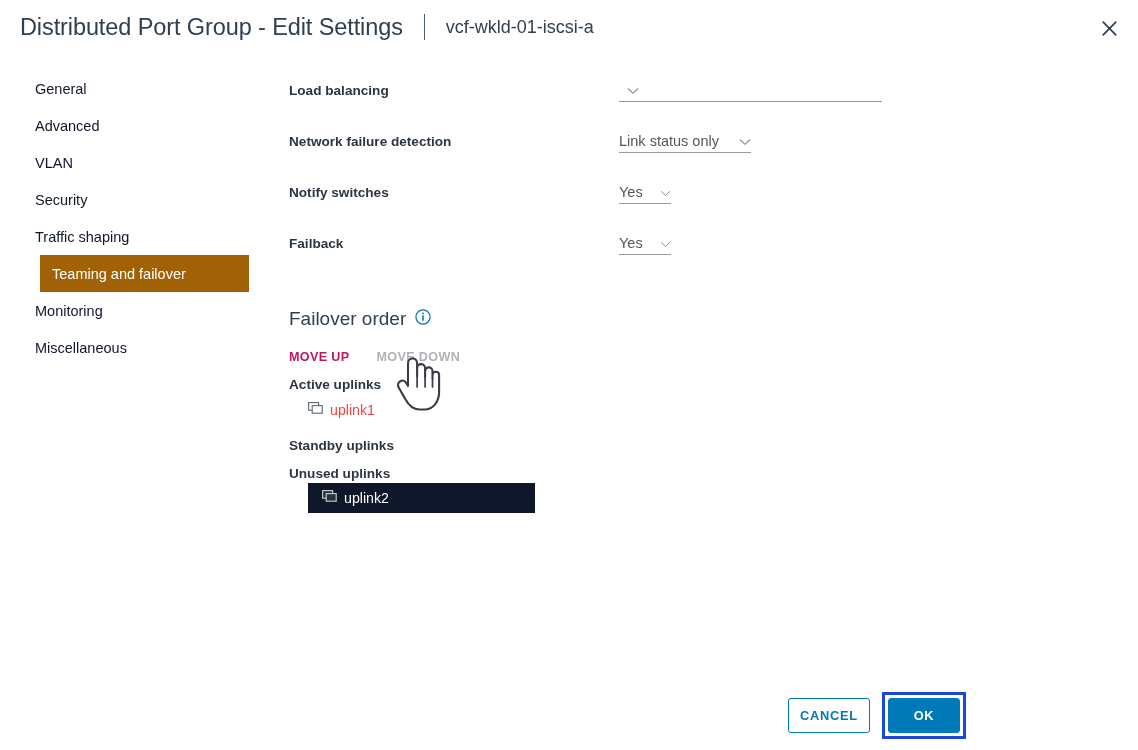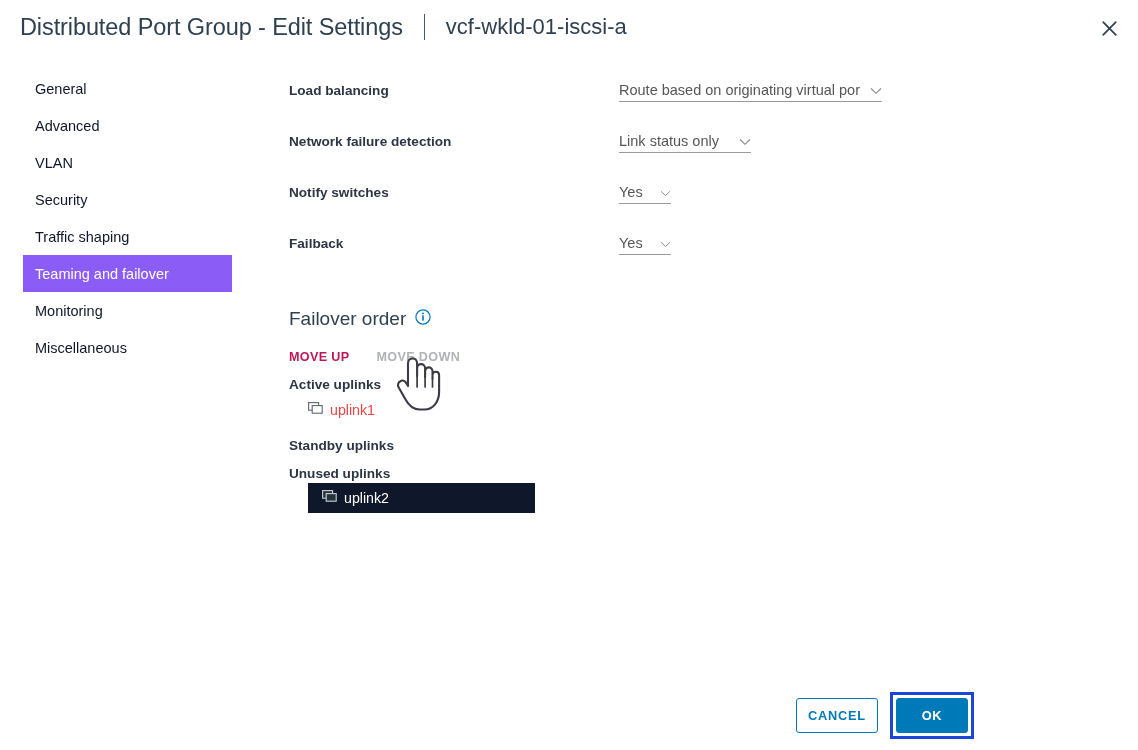--- a/index.html
+++ b/index.html
@@ -33,21 +33,21 @@
     letter-spacing: -0.1px;
     white-space: nowrap;
   }
   .title-sep {
     width: 1px;
     height: 26px;
     background: #4a5a68;
     margin: 0 21px 0 21px;
   }
   .title-sub {
-    font-size: 22px;
+    font-size: 18px;
     font-weight: 400;
     color: #2f4050;
     white-space: nowrap;
   }
   .close-btn {
     position: absolute;
     right: 14px;
     top: 13px;
     width: 30px;
     height: 30px;
@@ -72,23 +72,23 @@
     height: 37px;
     display: flex;
     align-items: center;
     padding-left: 35px;
     font-size: 14.5px;
     color: #0f172a;
     cursor: pointer;
     box-sizing: border-box;
   }
   .nav-item.active {
-    background: #8b5cf6;
+    background: #a16207;
     color: #ffffff;
-    margin-left: 23px;
+    margin-left: 40px;
     padding-left: 12px;
     width: 209px;
     text-align: right;
   }
 
   
   .form-area {
     position: absolute;
     left: 289px;
     top: 78px;
@@ -203,21 +203,21 @@
     position: absolute;
     left: 392px;
     top: 352px;
     pointer-events: none;
     z-index: 50;
   }
 
   
   .footer {
     position: absolute;
-    left: 12px;
+    left: 4px;
     bottom: 0;
     width: 970px;
     height: 64px;
   }
   .btn {
     position: absolute;
     height: 35px;
     font-size: 12.8px;
     font-weight: 600;
     letter-spacing: 0.75px;
@@ -297,21 +297,20 @@
   <div class="nav-item">
     <span>Miscellaneous</span>
   </div>
 </nav>
 
 <div class="form-area">
 
   <div class="form-row">
     <div class="form-label">Load balancing</div>
     <div class="select-wrap sel-lb">
-      <span class="val">Route based on originating virtual por</span>
       <span class="chev">
         <svg width="12" height="8" viewBox="0 0 12 8">
             <path d="M1 1.5 L6 6.3 L11 1.5" stroke="#8a8a8a" stroke-width="1.1" fill="none"></path>
           </svg>
       </span>
     </div>
   </div>
 
   <div class="form-row">
     <div class="form-label">Network failure detection</div>

